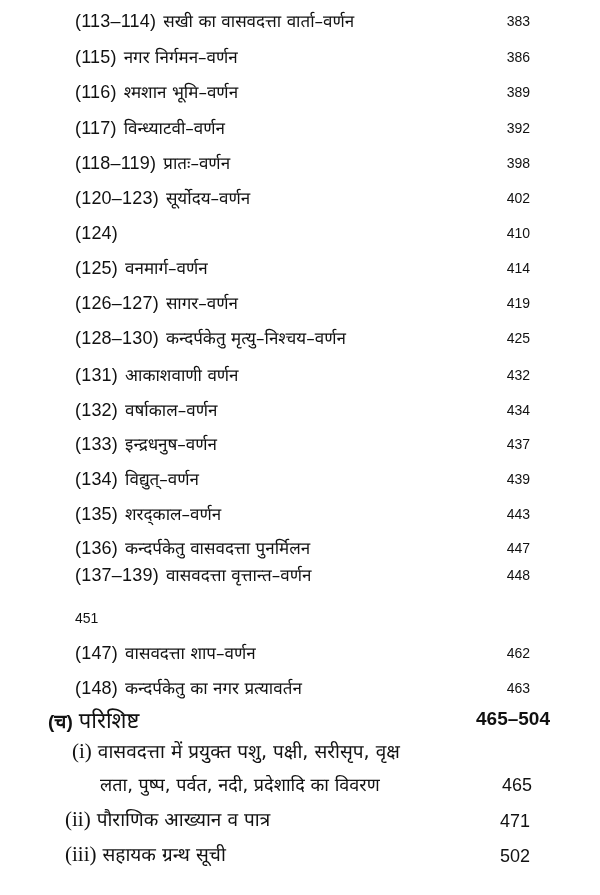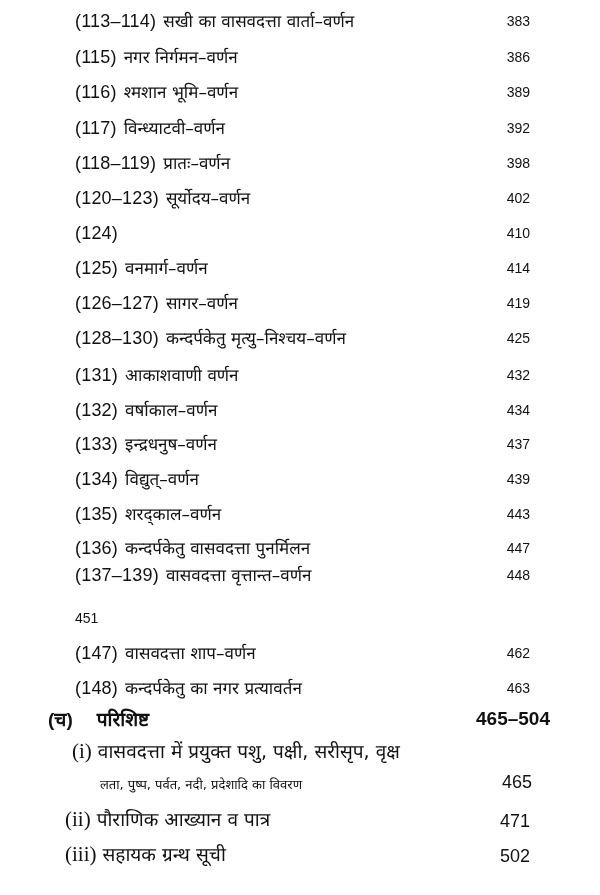--- a/index.html
+++ b/index.html
@@ -56,23 +56,23 @@
       width: 502px;
       height: 30px;
       display: flex;
       justify-content: space-between;
       align-items: center;
       font-weight: bold;
       font-size: 19px;
     }
     .section .title {
       font-family: "DejaVu Sans", sans-serif;
-      font-size: 19px;
-      font-weight: bold;
-      margin-left: 24px;
+      font-size: 22px;
+      font-weight: normal;
+      margin-left: 6px;
     }
     .sub {
       position: absolute;
       width: 470px;
       display: flex;
       justify-content: space-between;
       align-items: flex-end;
       font-size: 19px;
     }
     .sub .roman {
@@ -83,21 +83,21 @@
       font-family: "DejaVu Sans", sans-serif;
       font-size: 19px;
       margin-left: 6px;
     }
     .sub .page {
       font-size: 18px;
     }
     .cont {
       position: absolute;
       font-family: "DejaVu Sans", sans-serif;
-      font-size: 13px;
+      font-size: 18px;
     }
   </style>
 </head>
 <body>
 
 <div class="toc">
 
   <div class="row" style="top:6px">
     <span class="label">
         <span class="num">(113–114)</span>

